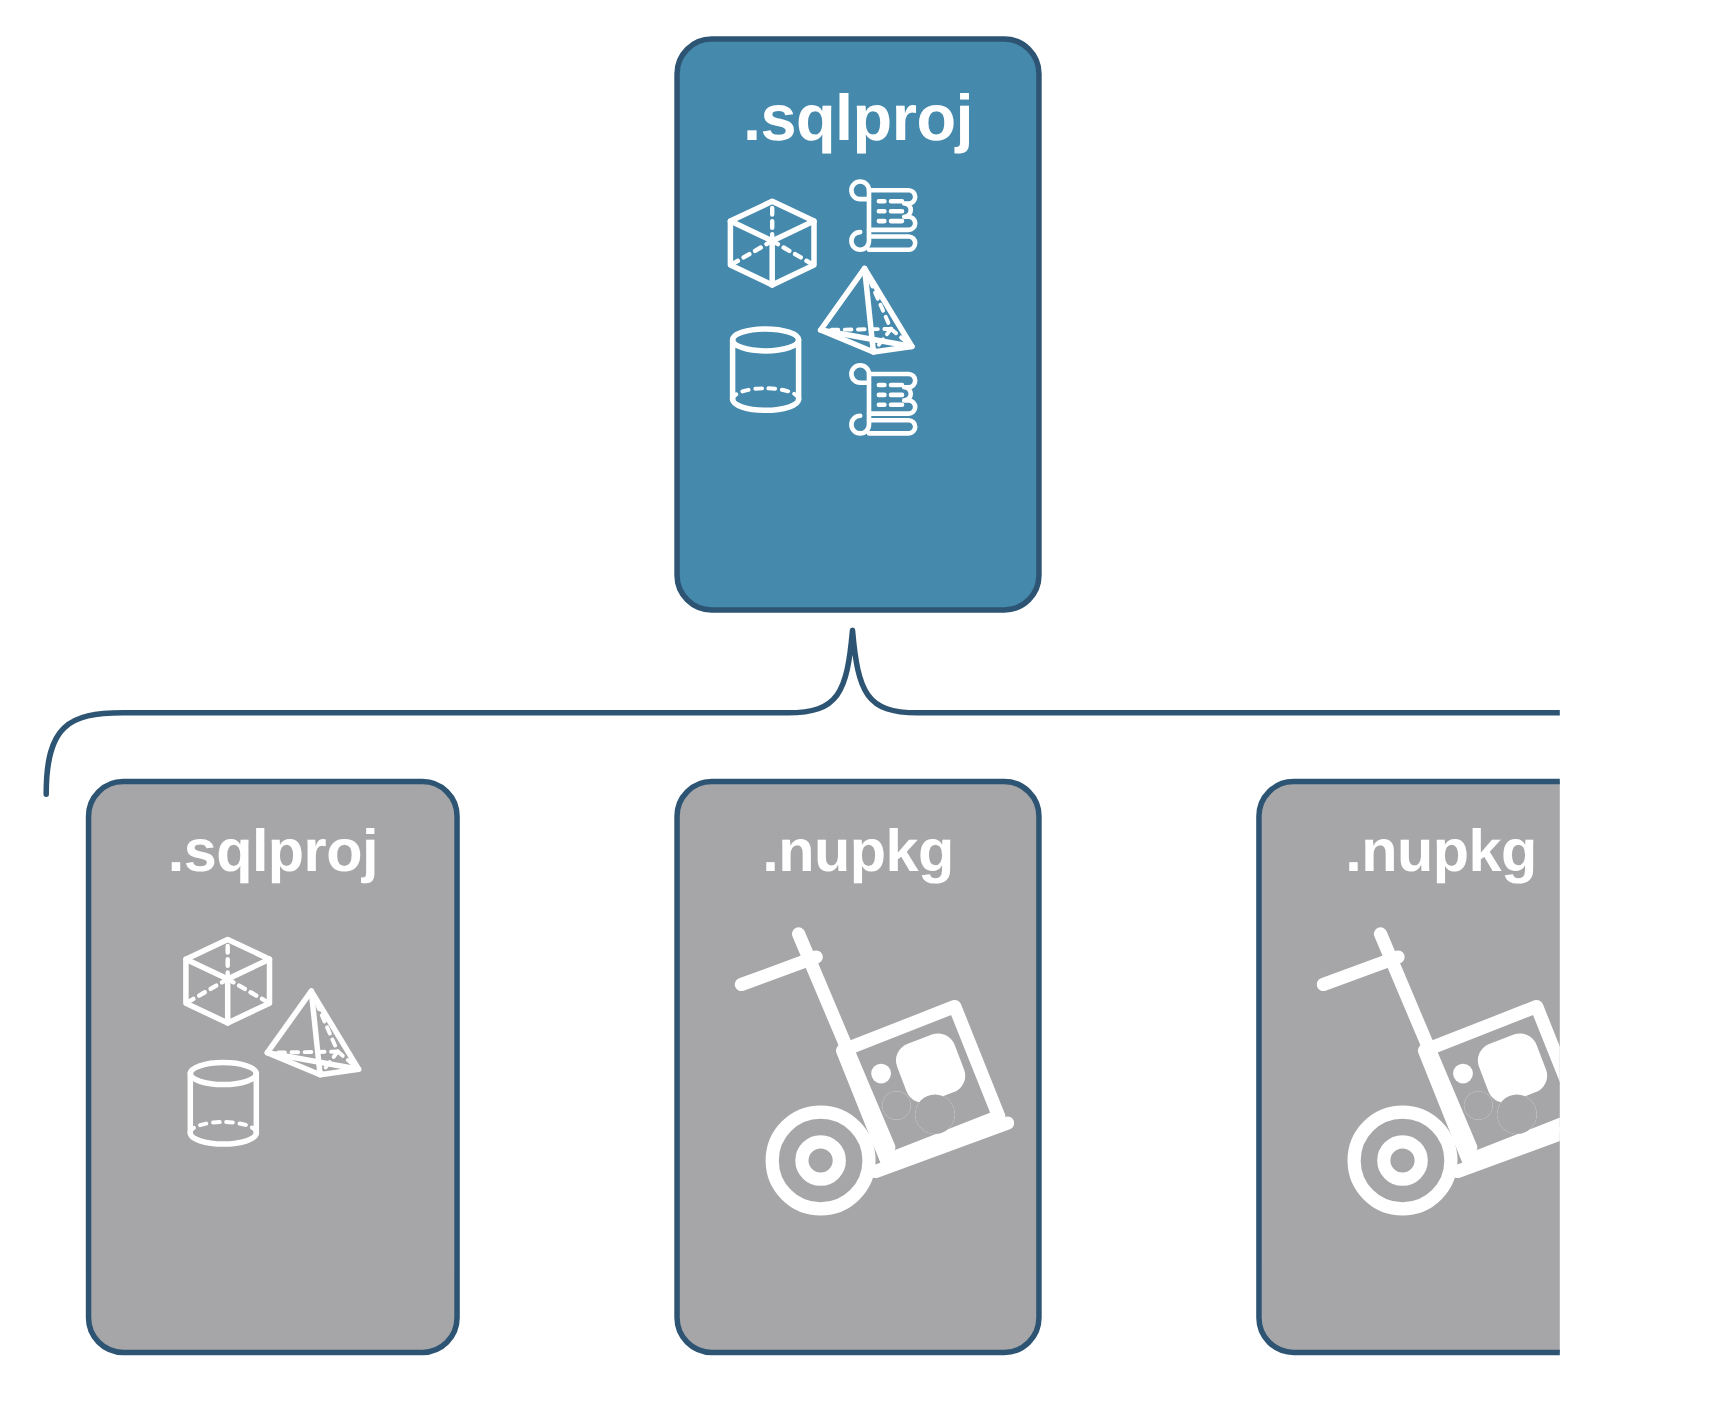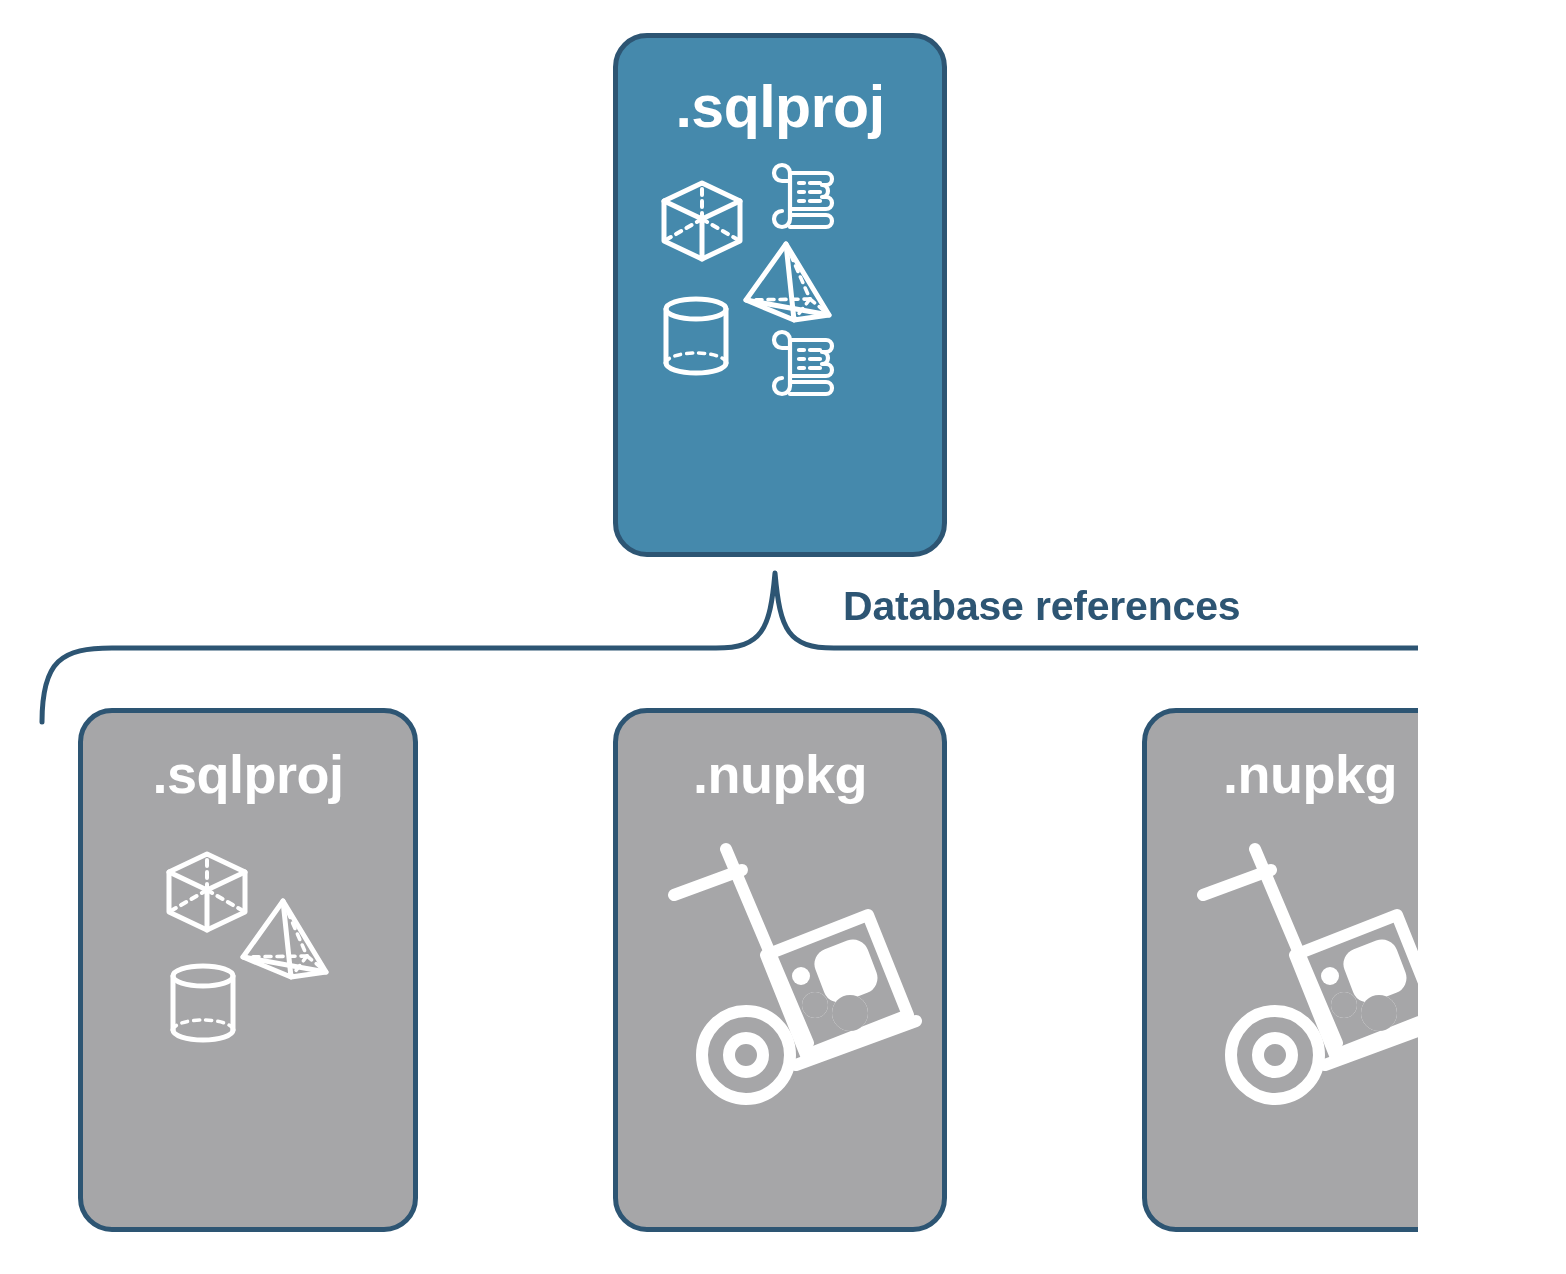--- a/index.html
+++ b/index.html
@@ -136,21 +136,20 @@
 
   <svg class="brace-layer" viewBox="0 0 1566 1274">
     <path d="M42 722
              C 42 660, 62 648, 112 648
              L 716 648
              C 762 648, 770 630, 775 573
              C 780 630, 788 648, 834 648
              L 1436 648
              C 1486 648, 1506 660, 1506 722" fill="none" stroke="#2d5573" stroke-width="5" stroke-linecap="round" stroke-linejoin="round"></path>
   </svg>
-  <div class="brace-label">Database references</div>
 
   <div class="node-box gray bottom" style="left:78px; top:708px; width:340px; height:524px;">
     <div class="node-title">.sqlproj</div>
     <div class="icon-area">
 
       <svg style="left:78px; top:45px;" width="92" height="92" viewBox="0 0 92 92">
         <g fill="none" stroke="#ffffff" stroke-width="5" stroke-linejoin="round" stroke-linecap="round">
           <path d="M8 26 L46 8 L84 26 L84 66 L46 84 L8 66 Z"></path>
           <path d="M8 26 L46 44 L84 26"></path>
           <path d="M46 44 L46 84"></path>

